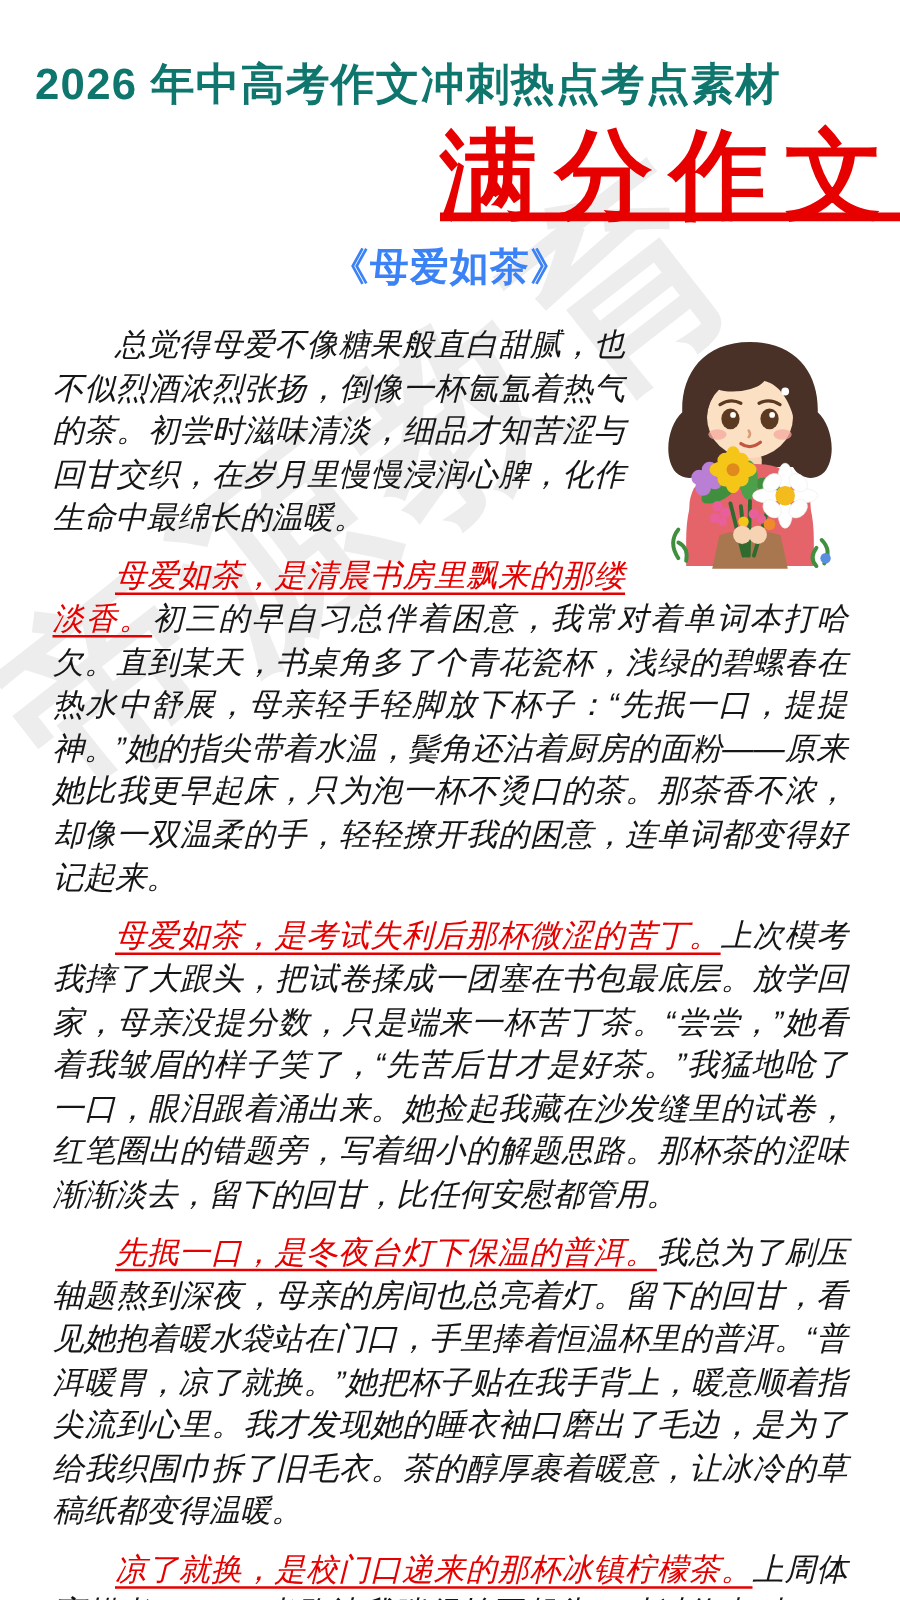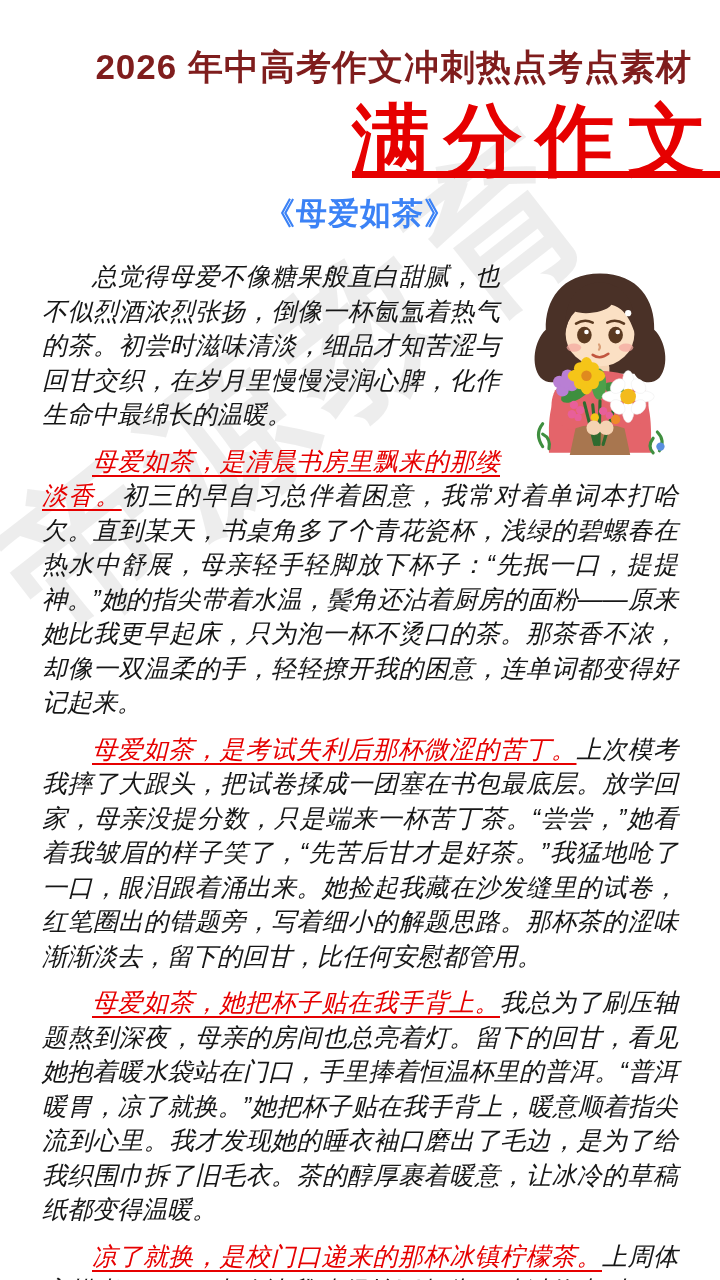--- a/index.html
+++ b/index.html
@@ -11,22 +11,22 @@
   .page{position:relative;width:720px;height:1280px;background:#ffffff;}
   .watermark{
     position:absolute;top:470px;left:-40px;z-index:0;
     transform:rotate(-38deg);transform-origin:left top;
     font-size:160px;font-weight:bold;letter-spacing:14px;
     color:#c9c9c9;opacity:.32;white-space:nowrap;pointer-events:none;
     font-family:"DejaVu Serif","Liberation Serif",serif;
   }
   .content{position:relative;z-index:1;}
   .header-line{
-    margin:44px 28px 0;text-align:right;
-    font-size:35px;font-weight:bold;color:#7f1d1d;letter-spacing:1px;
+    margin:44px 28px 0;text-align:left;
+    font-size:35px;font-weight:bold;color:#0f766e;letter-spacing:1px;
   }
   .main-title{
     margin:10px 0 0;text-align:right;
     font-size:78px;line-height:1.0;font-weight:900;color:#e60000;
     font-family:"DejaVu Serif","Liberation Serif",serif;
     letter-spacing:14px;
     text-decoration:underline;
   }
   .essay-title{
     margin:14px 0 24px;text-align:center;
@@ -161,19 +161,19 @@
           <circle cx="91" cy="162" r="7" fill="#f5d3b3"></circle>
         </svg>
       </div>
 
       <p><span>总觉得母爱不像糖果般直白甜腻，也不似烈酒浓烈张扬，倒像一杯氤氲着热气的茶。初尝时滋味清淡，细品才知苦涩与回甘交织，在岁月里慢慢浸润心脾，化作生命中最绵长的温暖。</span></p>
 
       <p><span class="lead">母爱如茶，是清晨书房里飘来的那缕淡香。</span><span>初三的早自习总伴着困意，我常对着单词本打哈欠。直到某天，书桌角多了个青花瓷杯，浅绿的碧螺春在热水中舒展，母亲轻手轻脚放下杯子：“先抿一口，提提神。”她的指尖带着水温，鬓角还沾着厨房的面粉——原来她比我更早起床，只为泡一杯不烫口的茶。那茶香不浓，却像一双温柔的手，轻轻撩开我的困意，连单词都变得好记起来。</span></p>
 
       <p><span class="lead">母爱如茶，是考试失利后那杯微涩的苦丁。</span><span>上次模考我摔了大跟头，把试卷揉成一团塞在书包最底层。放学回家，母亲没提分数，只是端来一杯苦丁茶。“尝尝，”她看着我皱眉的样子笑了，“先苦后甘才是好茶。”我猛地呛了一口，眼泪跟着涌出来。她捡起我藏在沙发缝里的试卷，红笔圈出的错题旁，写着细小的解题思路。那杯茶的涩味渐渐淡去，留下的回甘，比任何安慰都管用。</span></p>
 
-      <p><span class="lead">母爱如茶，她把杯子贴在我手背上。</span><span>我总为了刷压轴题熬到深夜，母亲的房间也总亮着灯。留下的回甘，看见她抱着暖水袋站在门口，手里捧着恒温杯里的普洱。“普洱暖胃，凉了就换。”她把杯子贴在我手背上，暖意顺着指尖流到心里。我才发现她的睡衣袖口磨出了毛边，是为了给我织围巾拆了旧毛衣。茶的醇厚裹着暖意，让冰冷的草稿纸都变得温暖。</span></p>
+      <p><span class="lead">先抿一口，是冬夜台灯下保温的普洱。</span><span>我总为了刷压轴题熬到深夜，母亲的房间也总亮着灯。留下的回甘，看见她抱着暖水袋站在门口，手里捧着恒温杯里的普洱。“普洱暖胃，凉了就换。”她把杯子贴在我手背上，暖意顺着指尖流到心里。我才发现她的睡衣袖口磨出了毛边，是为了给我织围巾拆了旧毛衣。茶的醇厚裹着暖意，让冰冷的草稿纸都变得温暖。</span></p>
 
       <p><span class="lead">凉了就换，是校门口递来的那杯冰镇柠檬茶。</span><span>上周体育模考，3000 米跑让我喘得抬不起头。冲过终点时，一杯带着冰碴的柠檬茶塞进我手里，母亲的额角全是汗，却用纸巾擦我的脸：“快喝，解解渴。”茶里的柠檬片泡得刚好，酸中带甜。我忽然想起她为了买新鲜柠檬，特意绕远路去早市，晨雾里的身影和此刻的笑容重叠在一起。</span></p>
 
     </div>
   </div>
 </div>
 
 </body></html>

